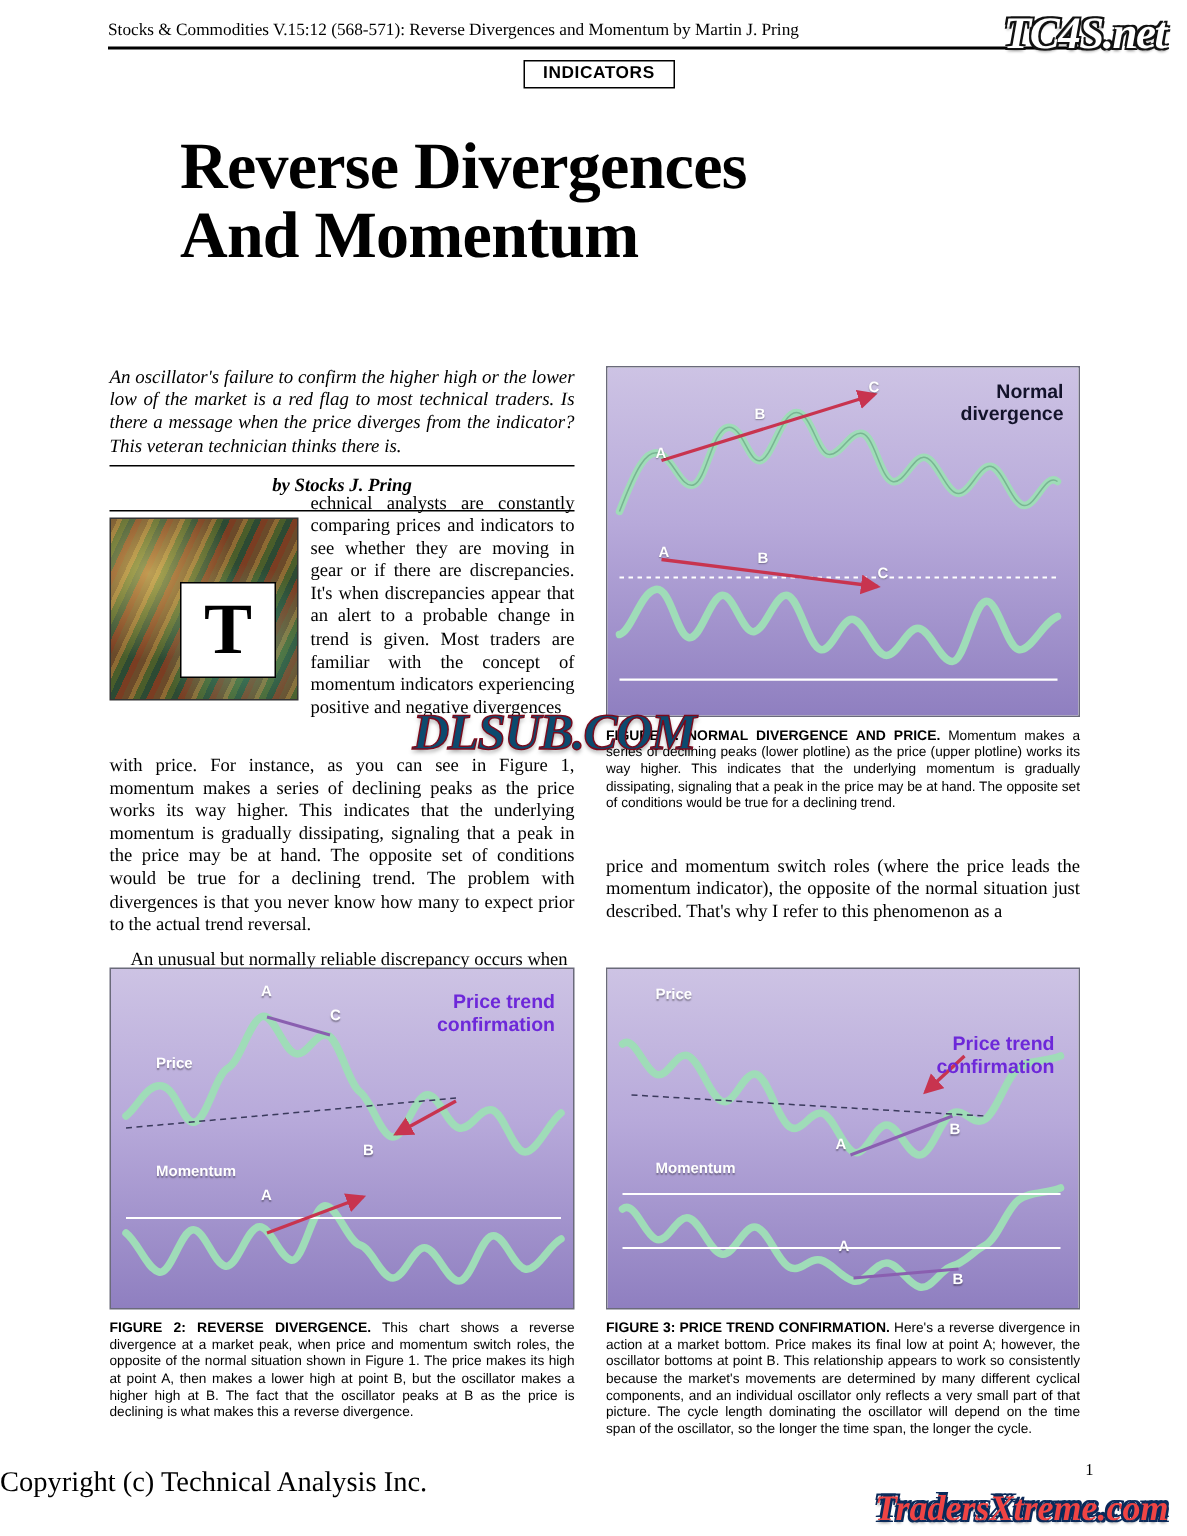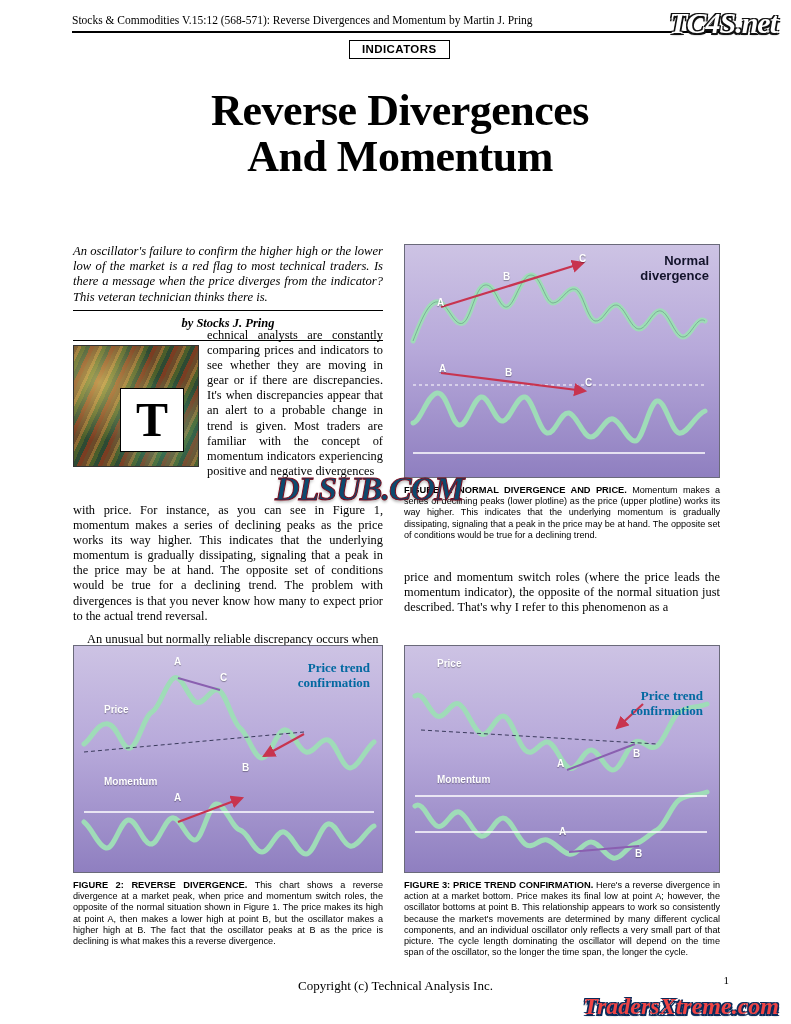--- a/index.html
+++ b/index.html
@@ -37,21 +37,20 @@
     border:1.5px solid #000;
     padding:2px 12px 3px 12px;
     font-family:"Liberation Sans",sans-serif;
     font-weight:bold;font-size:11.5px;letter-spacing:.4px;
     background:#fff;
   }
 
   
   .title{
     position:absolute;left:120px;top:88px;width:560px;
-    text-align:center;
     font-family:"Liberation Serif",serif;
     font-weight:bold;
     font-size:44px;
     line-height:46px;
     letter-spacing:-0.5px;
   }
 
   
   .deck{
     position:absolute;left:73px;top:244px;width:310px;
@@ -118,36 +117,36 @@
     font-family:"Liberation Sans",sans-serif;
     font-weight:bold;color:#fff;font-size:10px;
     text-shadow:0 1px 1px rgba(0,0,0,.35);
   }
   .fig-title{
     position:absolute;right:10px;top:8px;
     font-family:"Liberation Sans",sans-serif;
     font-weight:bold;font-size:13px;color:#13132b;
     text-align:right;line-height:15px;
   }
-  .fig-title.red{color:#0369a1;font-family:Liberation Serif, serif;}
+  .fig-title.red{color:#6d28d9;}
 
   .caption{
     position:absolute;
     font-family:"Liberation Sans",sans-serif;
     font-size:9.1px;line-height:11.2px;text-align:justify;
   }
   .caption b{font-size:9.3px;}
   .cap1{left:404px;top:485px;width:316px;}
   .cap2{left:73px;top:880px;width:310px;}
   .cap3{left:404px;top:880px;width:316px;}
 
   
   .footer{
-    position:absolute;left:0;top:978px;width:791px;text-align:center;
-    font-size:13px;
+    position:absolute;left:0;top:978px;width:791px;
+    font-size:19px;
   }
   .pagenum{position:absolute;right:62px;top:974px;font-size:11px;}
   .watermark-tx{
     position:absolute;right:12px;bottom:4px;
     font-family:"Liberation Serif",serif;
     font-size:24px;font-weight:bold;font-style:italic;color:#ef4444;
     text-shadow:
       -1.5px -1.5px 0 #0a2a5a, 1.5px -1.5px 0 #0a2a5a,
       -1.5px 1.5px 0 #0a2a5a, 1.5px 1.5px 0 #0a2a5a,
       0 2px 2px rgba(0,0,0,.4);

